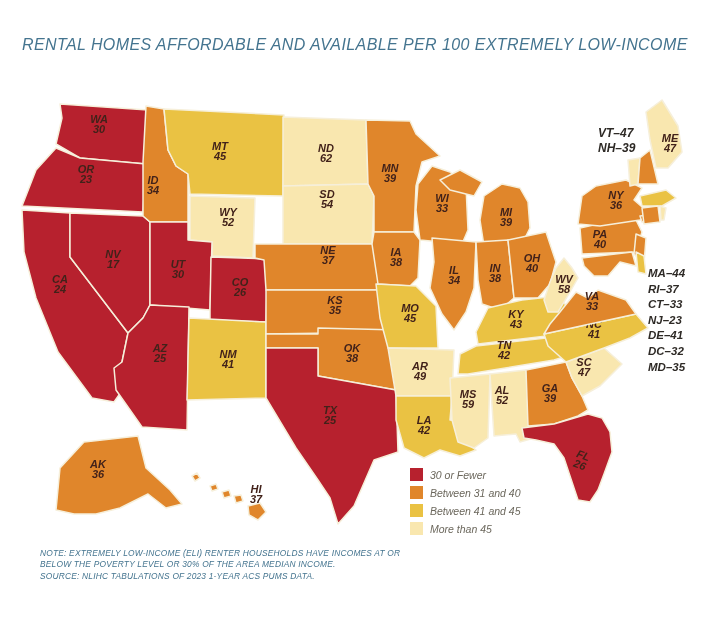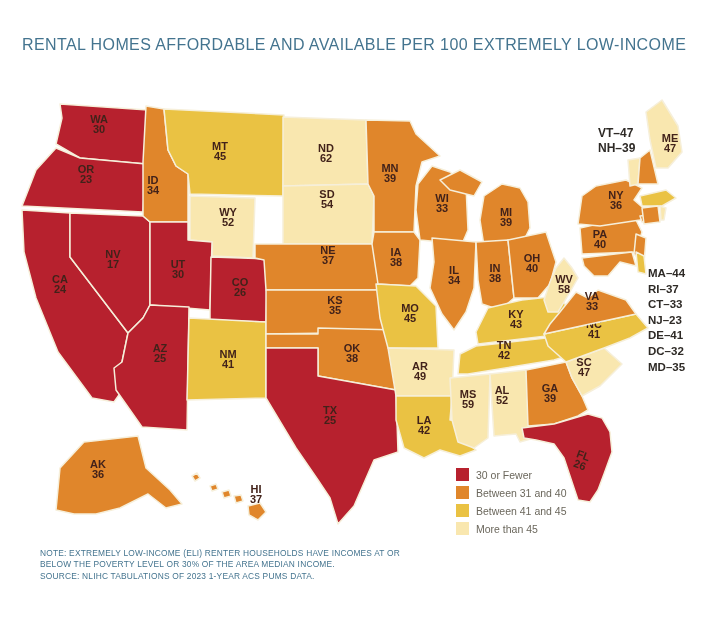--- a/index.html
+++ b/index.html
@@ -1,39 +1,40 @@
 <!DOCTYPE html>
 <html><head>
 <meta charset="utf-8">
 <style>
   html,body{margin:0;padding:0;background:#ffffff;}
   .stage{
     position:relative;width:720px;height:618px;background:#ffffff;overflow:hidden;
     font-family:"Liberation Sans",sans-serif;
+    font-style:italic;
   }
   .title{
     position:absolute;left:22px;top:34px;width:676px;
     color:#44748F;font-size:16px;line-height:22px;letter-spacing:.4px;
     font-weight:500;
   }
   .map-svg{position:absolute;left:0;top:0;}
   .map-svg polygon{stroke:#F6EFDA;stroke-width:1.5;stroke-linejoin:round;}
   .map-svg text{
     font-family:"Liberation Sans",sans-serif;font-weight:bold;font-size:11px;
     fill:#42221A;text-anchor:middle;
   }
   .side-ne{
     position:absolute;left:598px;top:126px;width:76px;
     font-weight:bold;font-size:12px;line-height:14.5px;color:#2E2A26;
   }
   .side-atl{
     position:absolute;left:648px;top:266px;
     font-weight:bold;font-size:11.5px;line-height:15.6px;color:#2E2A26;
   }
-  .legend{position:absolute;left:456px;top:468px;}
+  .legend{position:absolute;left:410px;top:468px;}
   .legend-row{display:flex;align-items:center;margin-bottom:5px;}
   .legend-swatch{width:13px;height:13px;margin-right:7px;flex:none;}
   .legend-label{font-size:10.5px;color:#6B675C;}
   .notes{
     position:absolute;left:40px;top:548px;width:460px;
     color:#44748F;font-size:8.4px;line-height:11.4px;letter-spacing:.2px;
   }
 </style>
 </head>
 <body>

